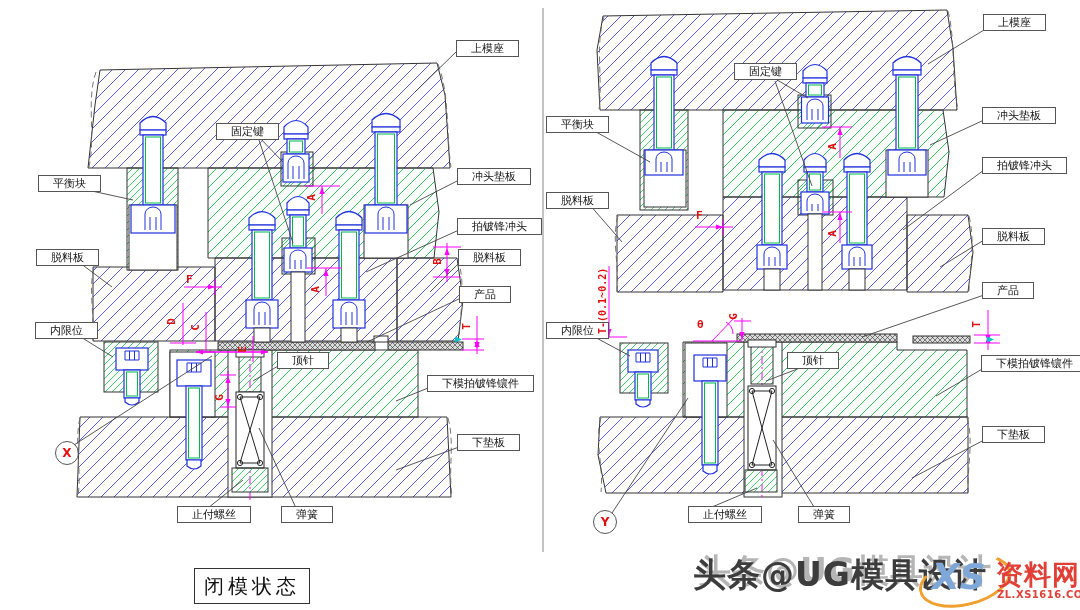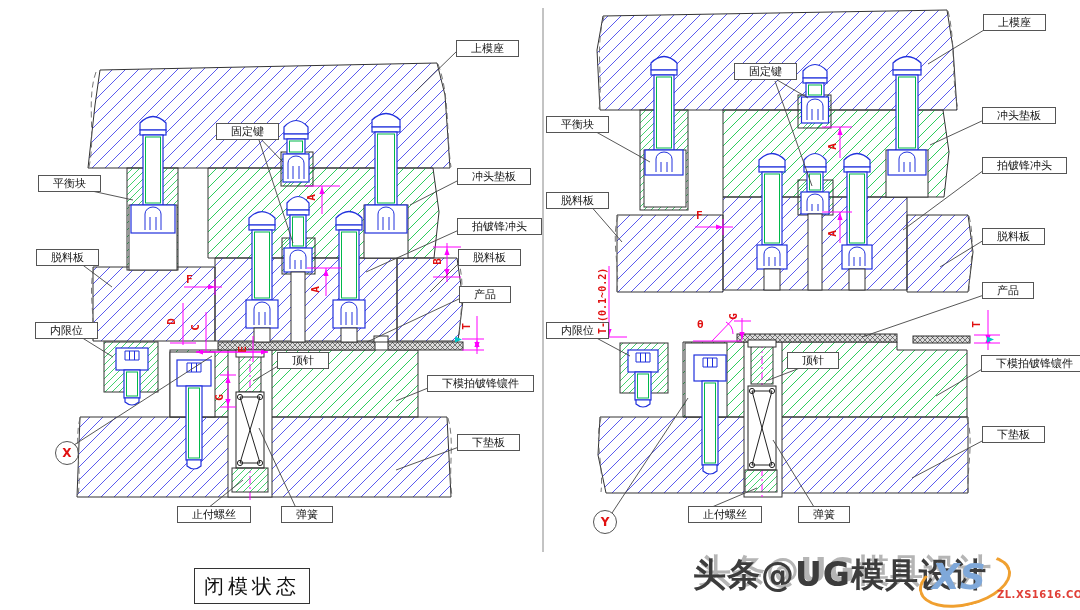--- a/index.html
+++ b/index.html
@@ -371,14 +371,15 @@
   <div class="dl" style="left:696px;top:209px">F</div>
   <div class="dl ttol" style="left:597px;top:334px">T-(0.1~0.2)</div>
   <div class="dl" style="left:697px;top:318px">θ</div>
   <div class="dl rot" style="left:730px;top:310px">G</div>
   <div class="dl rot" style="left:973px;top:318px">T</div>
 
   <div class="wm-ghost">头条@UG模具设计</div>
   <div class="wm-main">头条@UG模具设计</div>
   <div class="wm-swoosh"></div>
   <div class="wm-xs">XS</div>
+  <div class="wm-site">资料网</div>
   <div class="wm-url">ZL.XS1616.COM</div>
 </div>
 
 </body></html>

